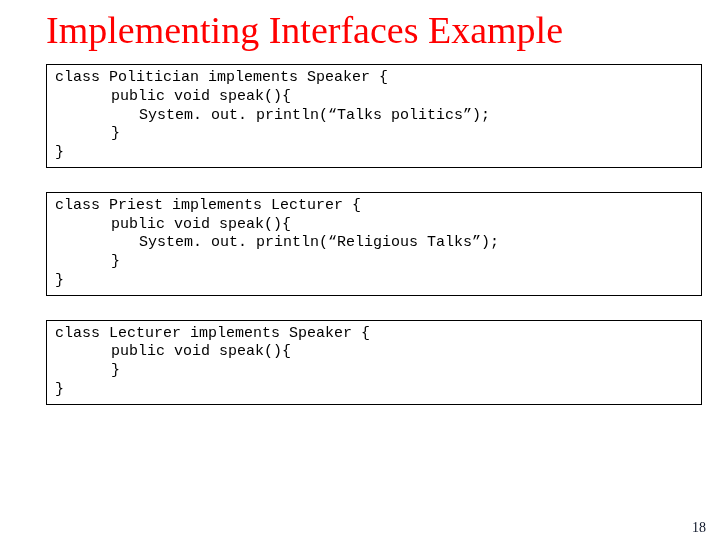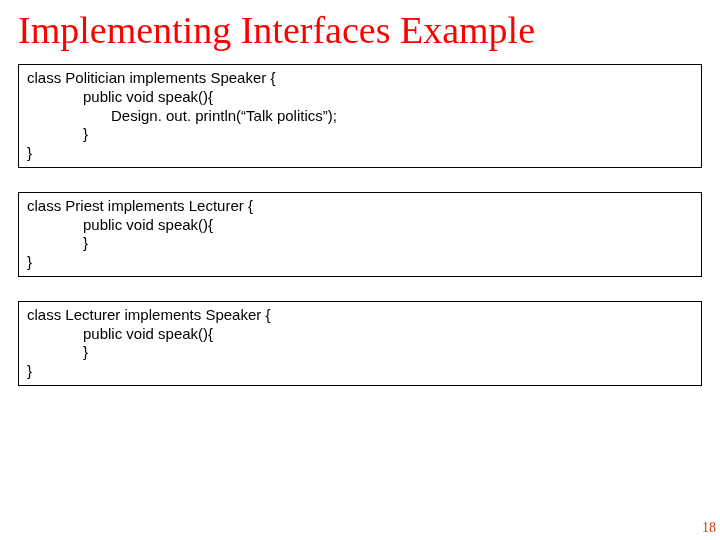--- a/index.html
+++ b/index.html
@@ -7,68 +7,70 @@
     padding: 0;
     width: 720px;
     height: 540px;
     background: #ffffff;
     font-family: "Times New Roman", Times, serif;
     position: relative;
     overflow: hidden;
   }
   .slide {
     padding: 8px 18px 13px 18px;
+    margin-left: 28px;
   }
   .title {
     color: #ff0000;
     font-size: 38px;
     font-weight: normal;
     margin: 0 0 12px 0;
     letter-spacing: 0px;
   }
   .code-box {
     border: 1px solid #000;
     padding: 4px 8px 4px 8px;
     margin-bottom: 24px;
-    font-family: Liberation Sans, sans-serif;
+    font-family: Liberation Mono, monospace;
     font-size: 15px;
     line-height: 1.25;
     color: #000;
   }
   .code-box:last-of-type {
     margin-bottom: 4px;
   }
   .l0 { margin-left: 0; }
   .l1 { margin-left: 56px; }
   .l2 { margin-left: 84px; }
   .page-num {
     position: absolute;
     bottom: 4px;
-    right: 4px;
+    right: 14px;
     font-size: 14px;
-    color: #c2410c;
+    color: #0f172a;
   }
 </style>
 </head>
 <body>
 
 <div class="slide">
   <h1 class="title">Implementing Interfaces Example</h1>
 
   <div class="code-box">
     <div class="l0">class  Politician implements Speaker {</div>
     <div class="l1">public void speak(){</div>
-    <div class="l2">Design. out. println(“Talk politics”);</div>
+    <div class="l2">System. out. println(“Talks politics”);</div>
     <div class="l1">}</div>
     <div class="l0">}</div>
   </div>
 
   <div class="code-box">
     <div class="l0">class  Priest implements Lecturer {</div>
     <div class="l1">public void speak(){</div>
+    <div class="l2">System. out. println(“Religious Talks”);</div>
     <div class="l1">}</div>
     <div class="l0">}</div>
   </div>
 
   <div class="code-box">
     <div class="l0">class  Lecturer implements Speaker {</div>
     <div class="l1">public void speak(){</div>
     <div class="l1">}</div>
     <div class="l0">}</div>
   </div>

